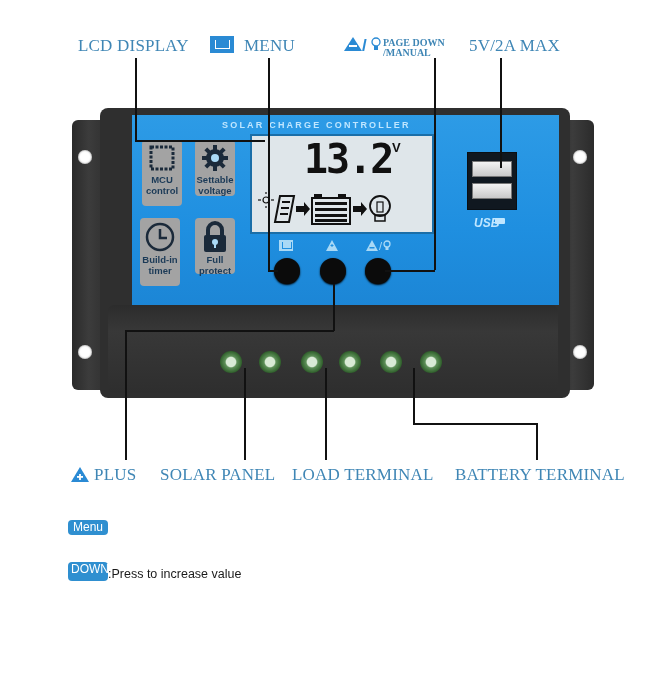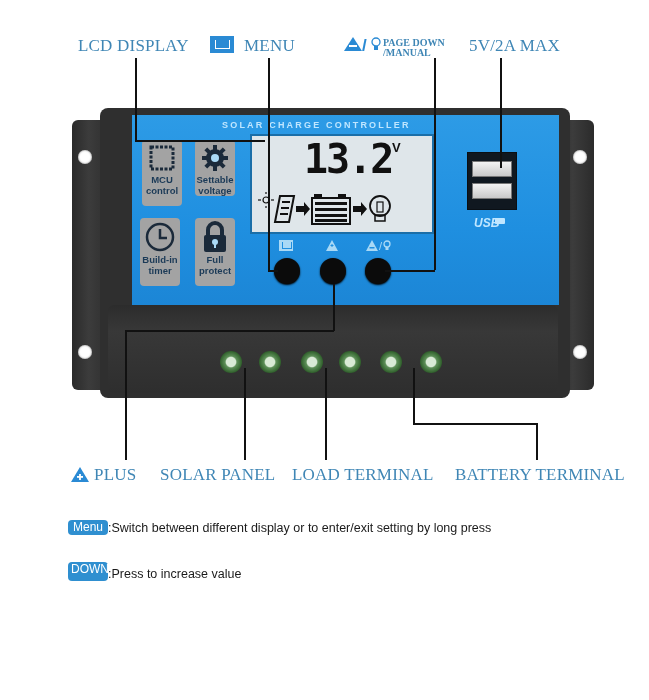--- a/index.html
+++ b/index.html
@@ -91,21 +91,21 @@
     <div>voltage</div>
   </div>
   <div class="feature" style="left:140px;top:218px;height:68px;">
     <svg width="32" height="32" viewBox="0 0 32 32">
         <circle cx="16" cy="16" r="13" fill="none" stroke="#1b2a3a" stroke-width="2.5"></circle>
         <polyline points="16,8 16,17 23,17" fill="none" stroke="#1b2a3a" stroke-width="2.5"></polyline>
       </svg>
     <div>Build-in</div>
     <div>timer</div>
   </div>
-  <div class="feature" style="left:195px;top:218px;height:68px;">
+  <div class="feature" style="left:195px;top:218px;height:56px;">
     <svg width="30" height="32" viewBox="0 0 30 32">
         <path d="M8 14 V9 a7 7 0 0 1 14 0 V14" fill="none" stroke="#1b2a3a" stroke-width="4"></path>
         <rect x="4" y="14" width="22" height="17" rx="2" fill="#1b2a3a"></rect>
         <circle cx="15" cy="21" r="3" fill="#a9d9f6"></circle>
         <rect x="14" y="22" width="2" height="5" fill="#a9d9f6"></rect>
       </svg>
     <div>Full</div>
     <div>protect</div>
   </div>
 
@@ -210,21 +210,20 @@
     <rect x="7" y="10" width="6" height="1.8" fill="#fff"></rect>
     <rect x="9.1" y="8" width="1.8" height="6" fill="#fff"></rect>
   </svg>
 <div class="abs serif-label" style="left:94px;top:465px;font-family:Liberation Serif, serif;">PLUS</div>
 <div class="abs serif-label" style="left:160px;top:465px;">SOLAR PANEL</div>
 <div class="abs serif-label" style="left:292px;top:465px;">LOAD TERMINAL</div>
 <div class="abs serif-label" style="left:455px;top:465px;">BATTERY TERMINAL</div>
 
 <div class="legend-row" style="top:520px;">
   <span class="pill" style="width:34px;">Menu</span>
-  <span>:Switch between different display or to enter/exit setting by long press</span>
 </div>
 <div class="legend-row" style="top:566px;">
   <span class="pill" style="width:34px;">UP</span>
   <span>:Press to increase value</span>
 </div>
 <div class="legend-row" style="top:562px;">
   <span class="pill" style="width:34px;">DOWN</span>
 </div>
 
 </body></html>

